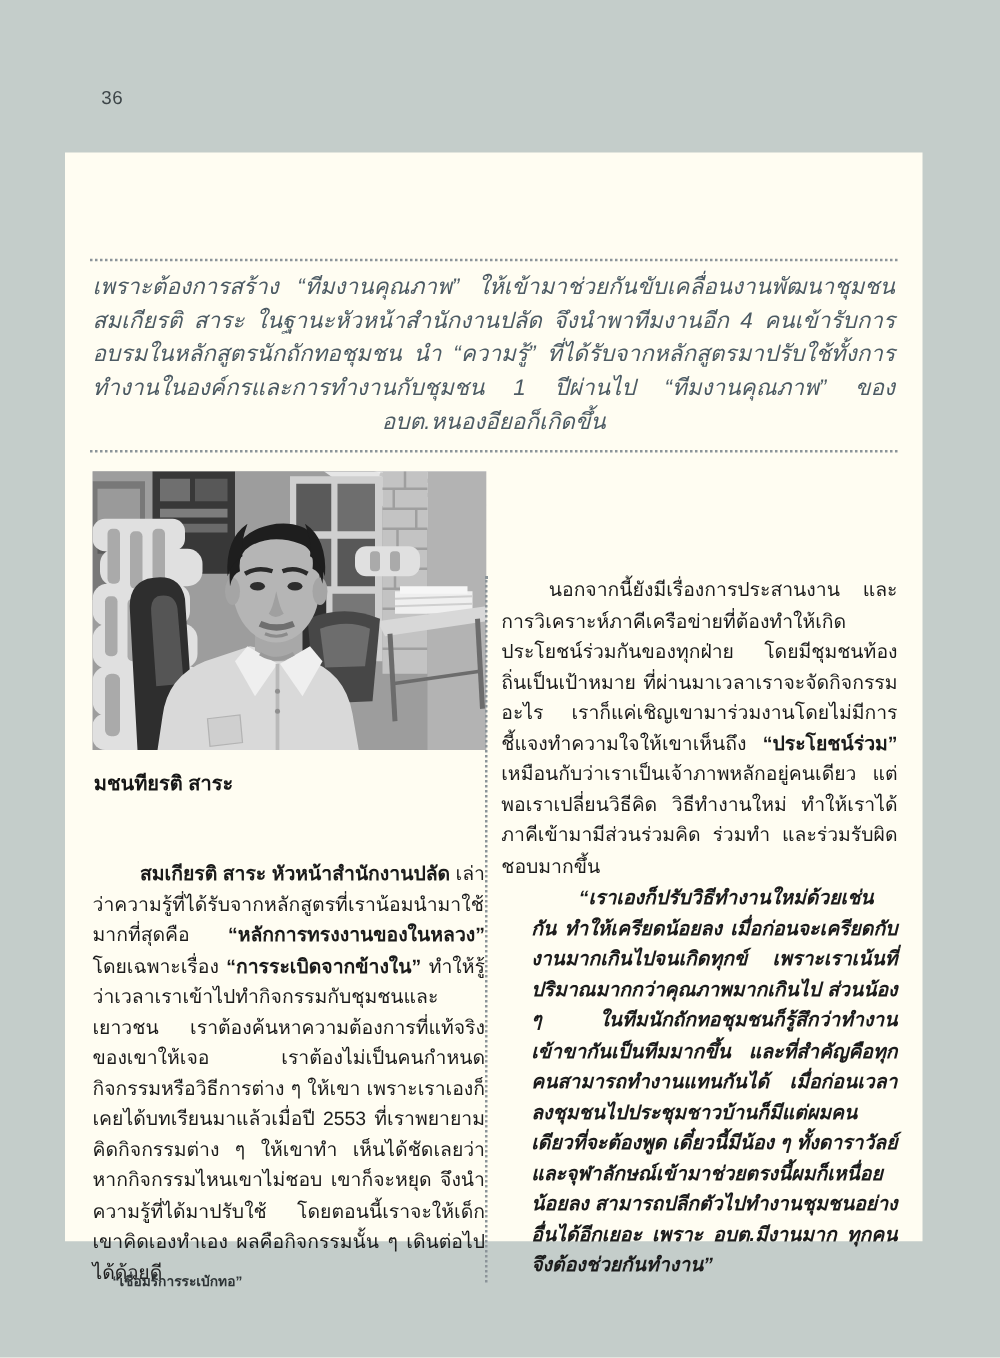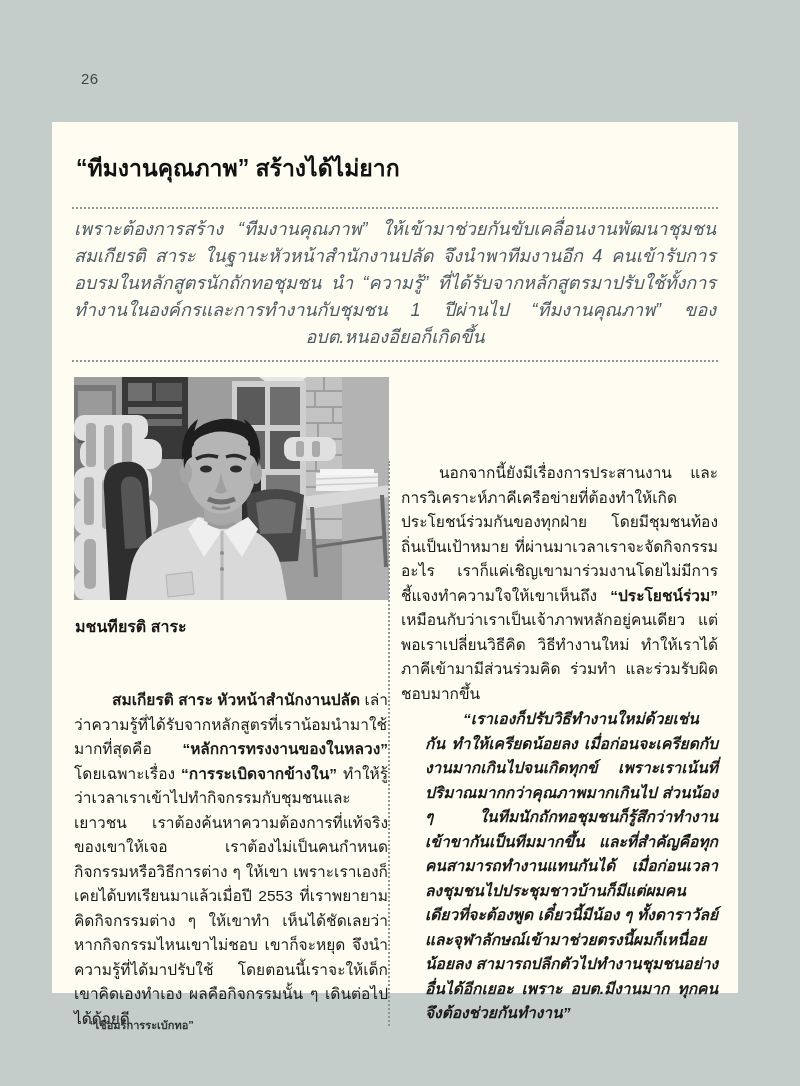--- a/index.html
+++ b/index.html
@@ -86,25 +86,24 @@
     position: absolute;
     left: 90px; top: 1016px;
     font-size: 11px;
     font-weight: bold;
     color: #2e3436;
   }
 </style>
 </head>
 <body>
 
-<span class="page-number">26</span>
+<span class="page-number">36</span>
 
 <div class="card">
 
-  <h1 class="title">“ทีมงานคุณภาพ” สร้างได้ไม่ยาก</h1>
 
   <p class="intro">เพราะต้องการสร้าง “ทีมงานคุณภาพ” ให้เข้ามาช่วยกันขับเคลื่อนงานพัฒนาชุมชน  สมเกียรติ สาระ ในฐานะหัวหน้าสำนักงานปลัด จึงนำพาทีมงานอีก 4 คนเข้ารับการอบรมในหลักสูตรนักถักทอชุมชน นำ “ความรู้” ที่ได้รับจากหลักสูตรมาปรับใช้ทั้งการทำงานในองค์กรและการทำงานกับชุมชน 1 ปีผ่านไป “ทีมงานคุณภาพ” ของ อบต.หนองอียอก็เกิดขึ้น</p>
 
   <div class="photo">
     <svg width="315" height="223" viewBox="0 0 315 223" xmlns="http://www.w3.org/2000/svg">
 
       <rect x="0" y="0" width="315" height="223" fill="#9d9d9d"></rect>
 
       <polygon points="185,0 315,0 315,70 205,14" fill="#e6e6e6"></polygon>
       <polygon points="225,0 315,0 315,22" fill="#f2f2f2"></polygon>

